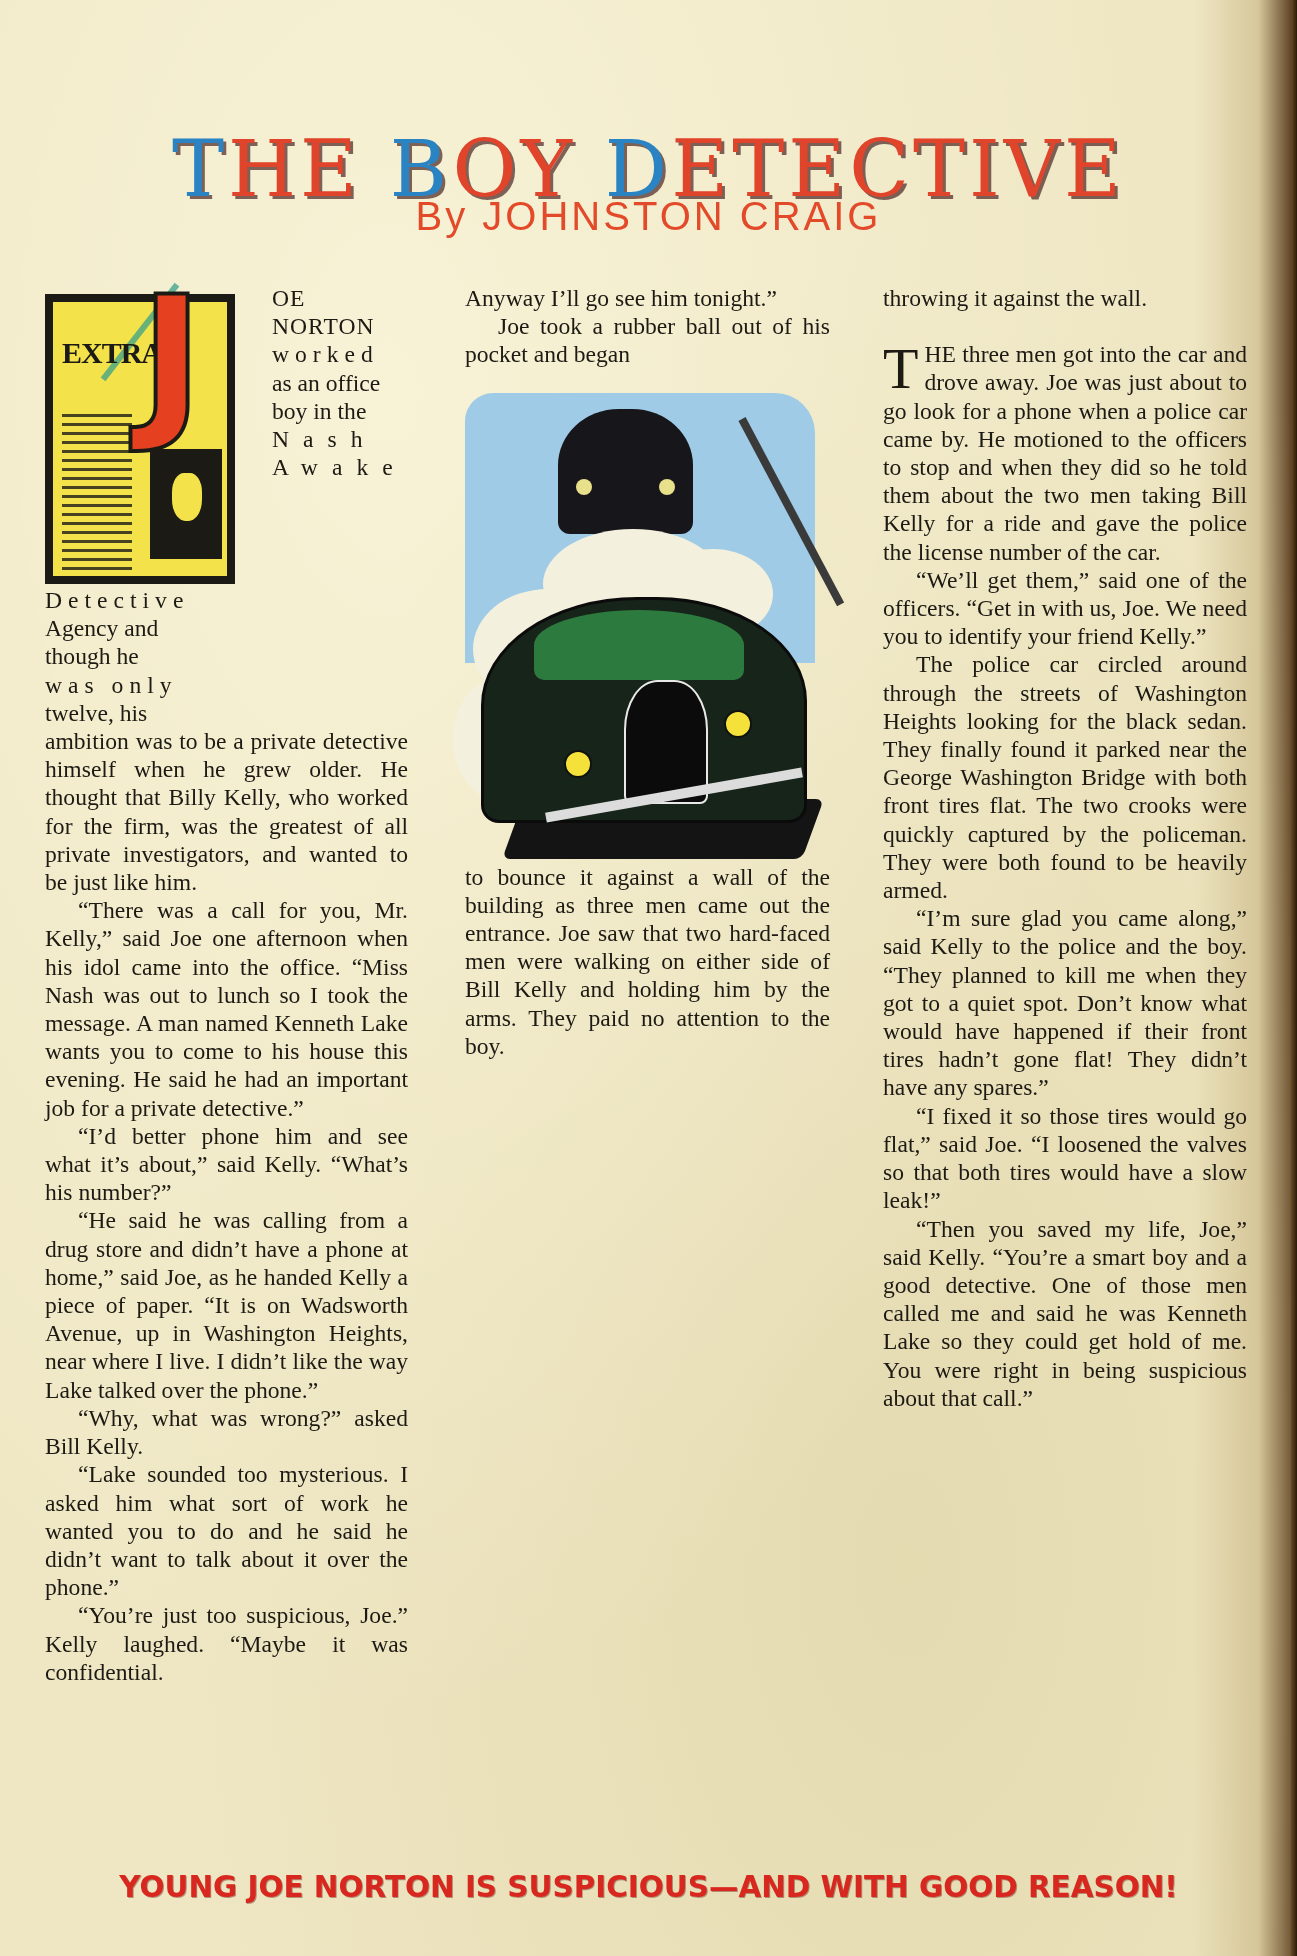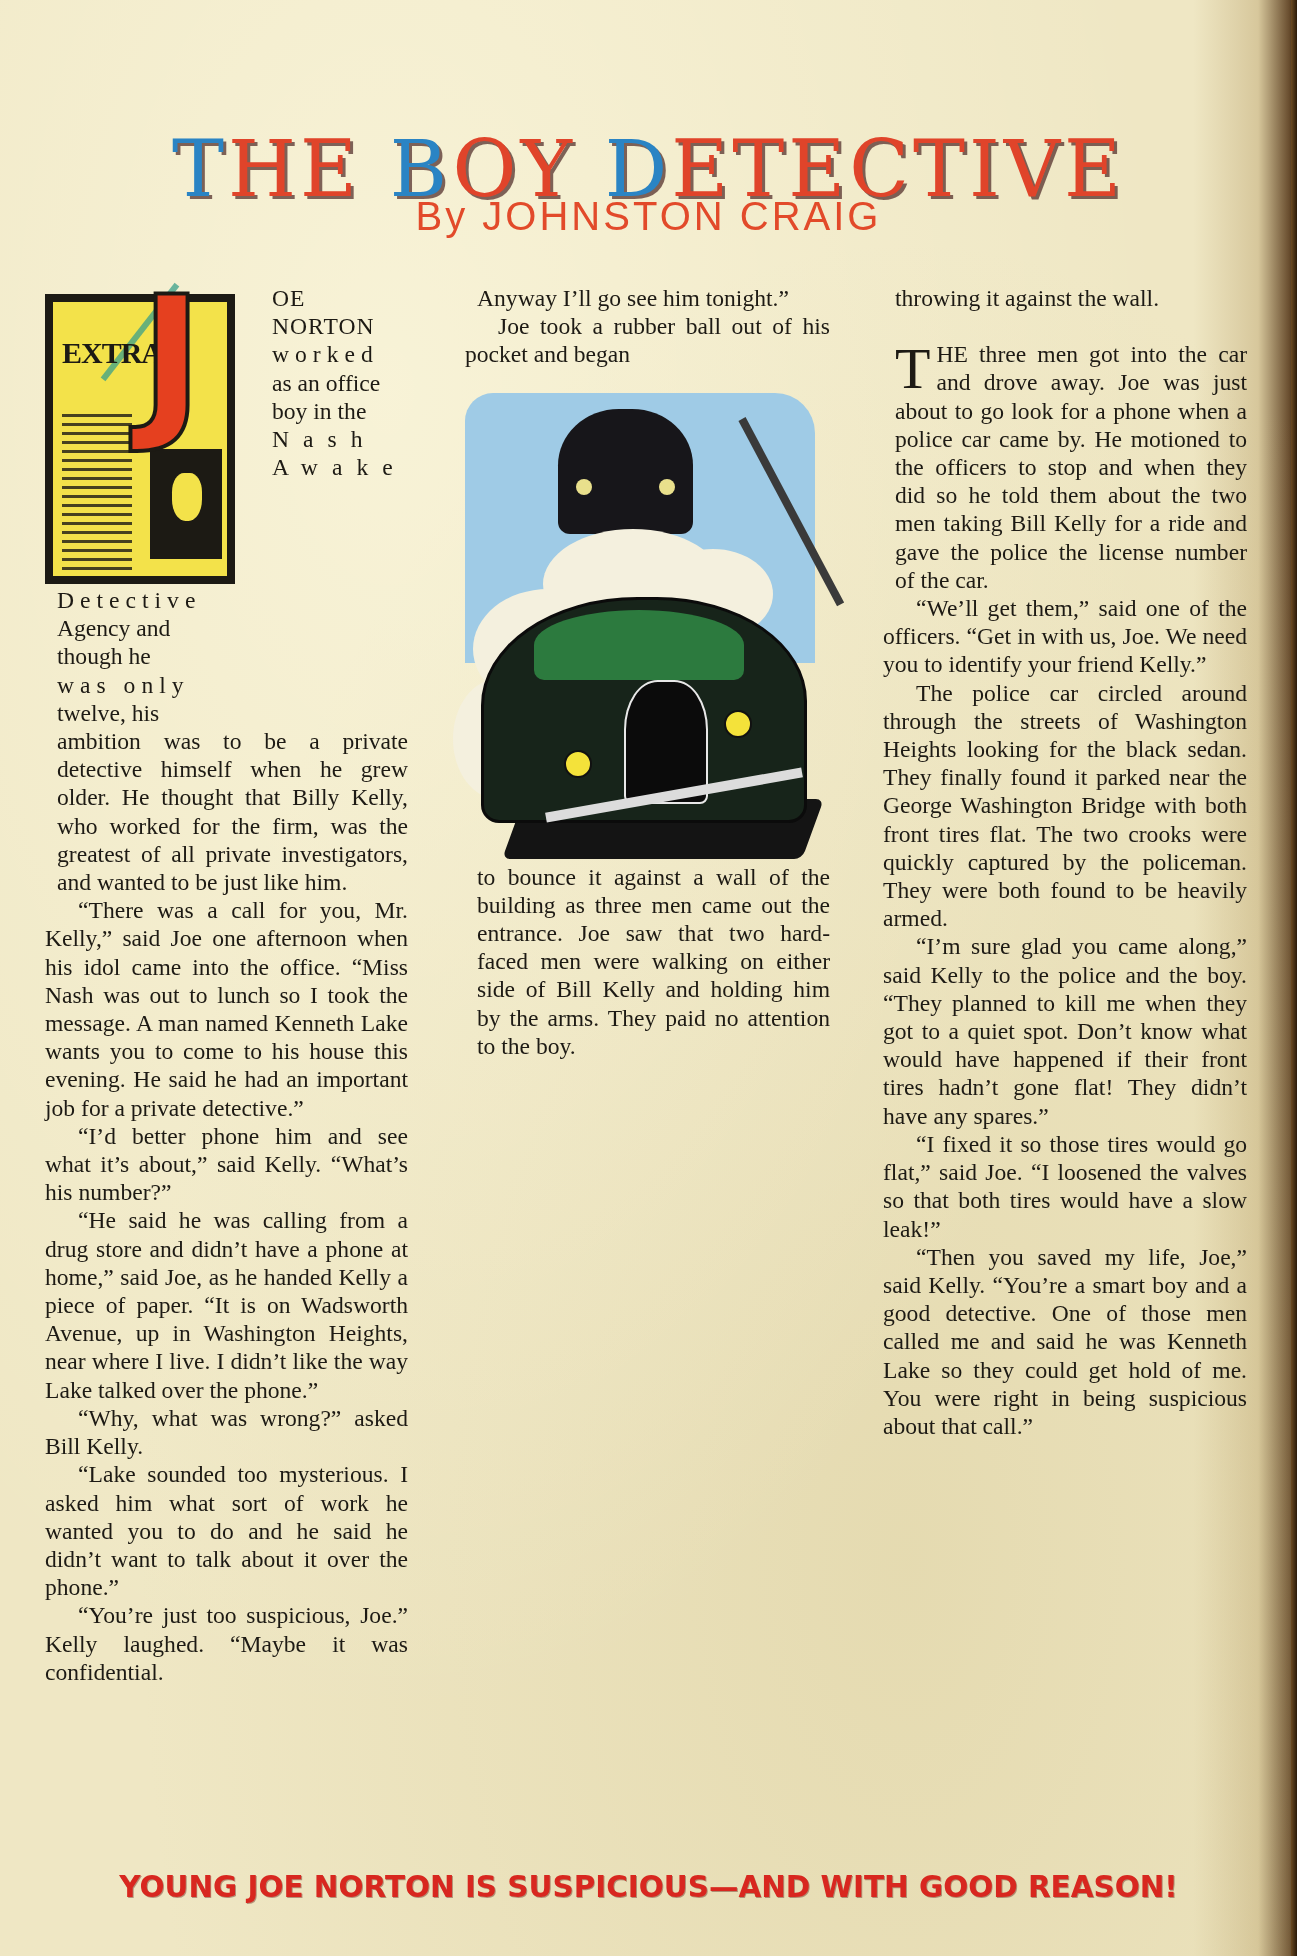--- a/index.html
+++ b/index.html
@@ -29,21 +29,21 @@
   .byline {
     position: absolute; left: 0; width: 1297px; top: 194px; text-align: center;
     font-family: Liberation Sans, sans-serif;
     font-size: 40px; letter-spacing: 3px; color: #e24a2a; font-weight: normal;
   }
   .col {
     position: absolute; top: 284px;
     font-size: 23.6px; line-height: 28.2px; text-align: justify;
   }
   .col p { margin: 0; text-indent: 1.4em; }
-  .col p.noindent { text-indent: 0; padding-left: 12px; }
+  .col p.noindent { text-indent: 0; }
   .col-1 { left: 45px; width: 363px; }
   .col-2 { left: 465px; width: 365px; }
   .col-3 { left: 883px; width: 364px; }
 
   .dropcap-box {
     float: left; width: 215px; height: 296px; margin: 4px 12px 2px 0;
     position: relative;
   }
   .newspaper {
     position: absolute; left: 0; top: 6px; width: 190px; height: 290px;

